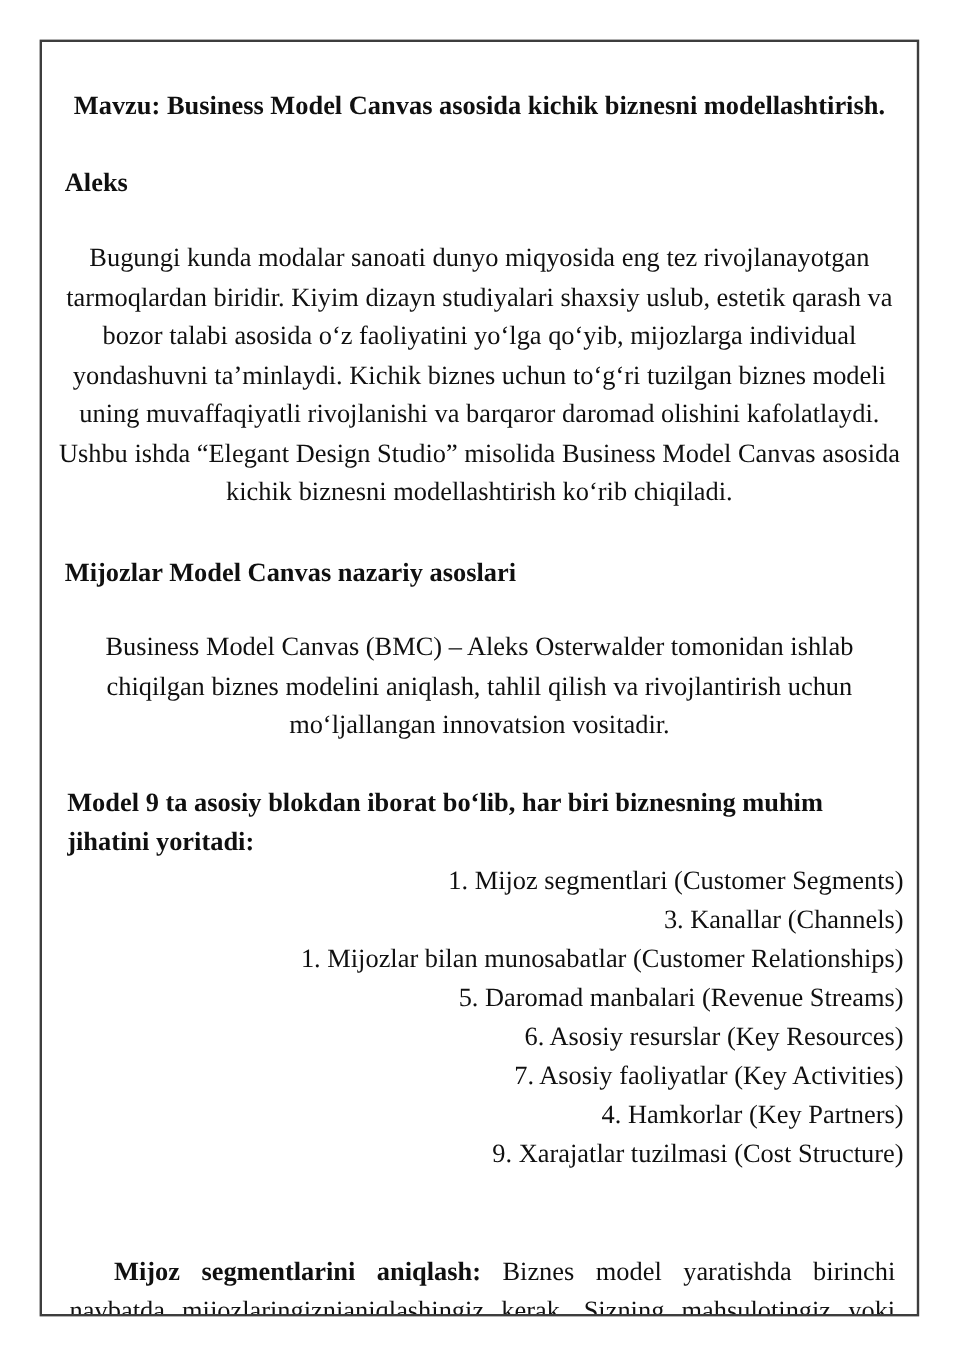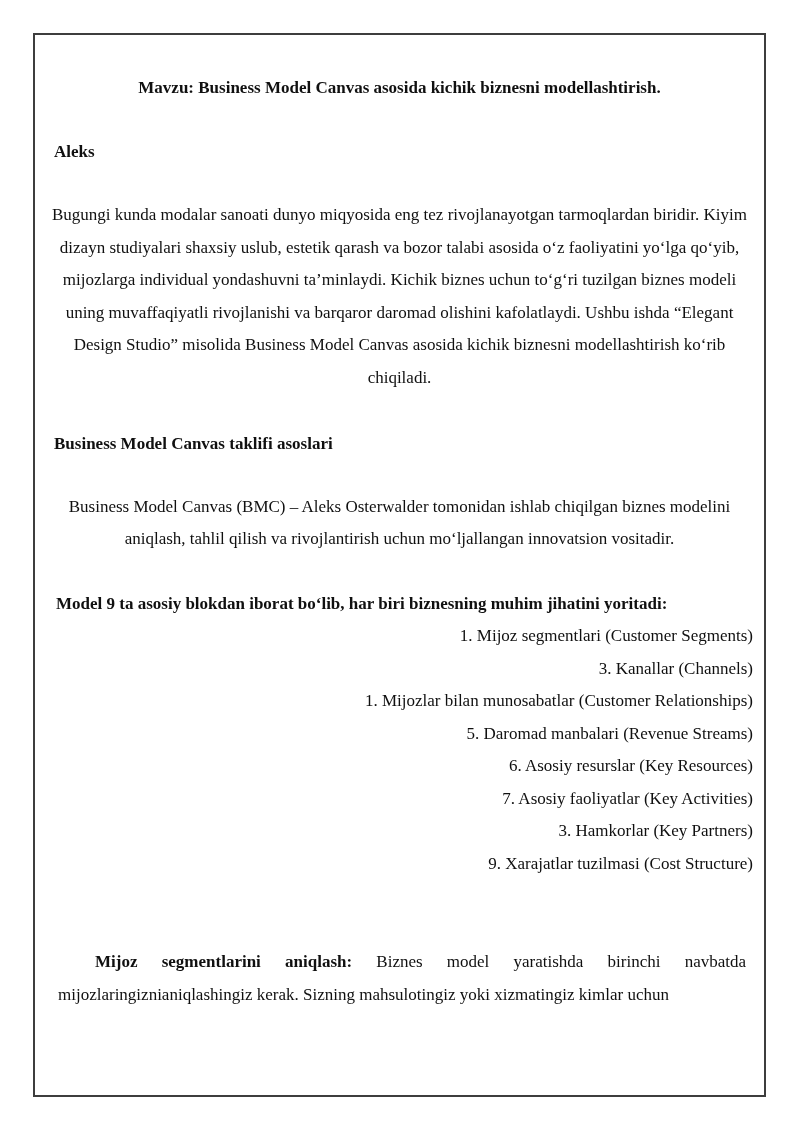--- a/index.html
+++ b/index.html
@@ -22,21 +22,21 @@
     height: 1064px;
     border: 2px solid #3d3d3d;
     box-sizing: border-box;
     background: #ffffff;
   }
   .content {
     box-sizing: border-box;
     width: 100%;
     height: 100%;
     padding: 37px 11px 20px 11px;
-    font-size: 17px;
+    font-size: 22px;
     line-height: 32.5px;
     overflow: hidden;
   }
   .doc-title {
     font-weight: bold;
     text-align: center;
     margin: 0 0 31px 0;
   }
   .section-heading {
     font-weight: bold;
@@ -79,33 +79,33 @@
 
 <div class="page-frame">
   <div class="content">
 
     <p class="doc-title">Mavzu: Business Model Canvas asosida kichik biznesni modellashtirish.</p>
 
     <p class="section-heading">Aleks</p>
 
     <p class="para">Bugungi kunda modalar sanoati dunyo miqyosida eng tez rivojlanayotgan tarmoqlardan biridir. Kiyim dizayn studiyalari shaxsiy uslub, estetik qarash va bozor talabi asosida o‘z faoliyatini yo‘lga qo‘yib, mijozlarga individual yondashuvni ta’minlaydi. Kichik biznes uchun to‘g‘ri tuzilgan biznes modeli uning muvaffaqiyatli rivojlanishi va barqaror daromad olishini kafolatlaydi. Ushbu ishda “Elegant Design Studio” misolida Business Model Canvas asosida kichik biznesni modellashtirish ko‘rib chiqiladi.</p>
 
-    <p class="section-heading theory">Business Model Canvas taklifi asoslari</p>
+    <p class="section-heading theory">Mijozlar Model Canvas nazariy asoslari</p>
 
     <p class="para theory">Business Model Canvas (BMC) – Aleks Osterwalder tomonidan ishlab chiqilgan biznes modelini aniqlash, tahlil qilish va rivojlantirish uchun mo‘ljallangan innovatsion vositadir.</p>
 
     <p class="blocks-intro">Model 9 ta asosiy blokdan iborat bo‘lib, har biri biznesning muhim jihatini yoritadi:</p>
 
     <div class="blocks-list">
       <div class="block-item">1. Mijoz segmentlari (Customer Segments)</div>
       <div class="block-item">3. Kanallar (Channels)</div>
       <div class="block-item">1. Mijozlar bilan munosabatlar (Customer Relationships)</div>
       <div class="block-item">5. Daromad manbalari (Revenue Streams)</div>
       <div class="block-item">6. Asosiy resurslar (Key Resources)</div>
       <div class="block-item">7. Asosiy faoliyatlar (Key Activities)</div>
-      <div class="block-item">3. Hamkorlar (Key Partners)</div>
+      <div class="block-item">4. Hamkorlar (Key Partners)</div>
       <div class="block-item">9. Xarajatlar tuzilmasi (Cost Structure)</div>
     </div>
 
     <p class="para-segments"><span class="lead-bold">Mijoz segmentlarini aniqlash:</span> <span>Biznes model yaratishda birinchi navbatda mijozlaringiznianiqlashingiz kerak. Sizning mahsulotingiz yoki xizmatingiz kimlar uchun</span></p>
 
   </div>
 </div>
 
 </body></html>

